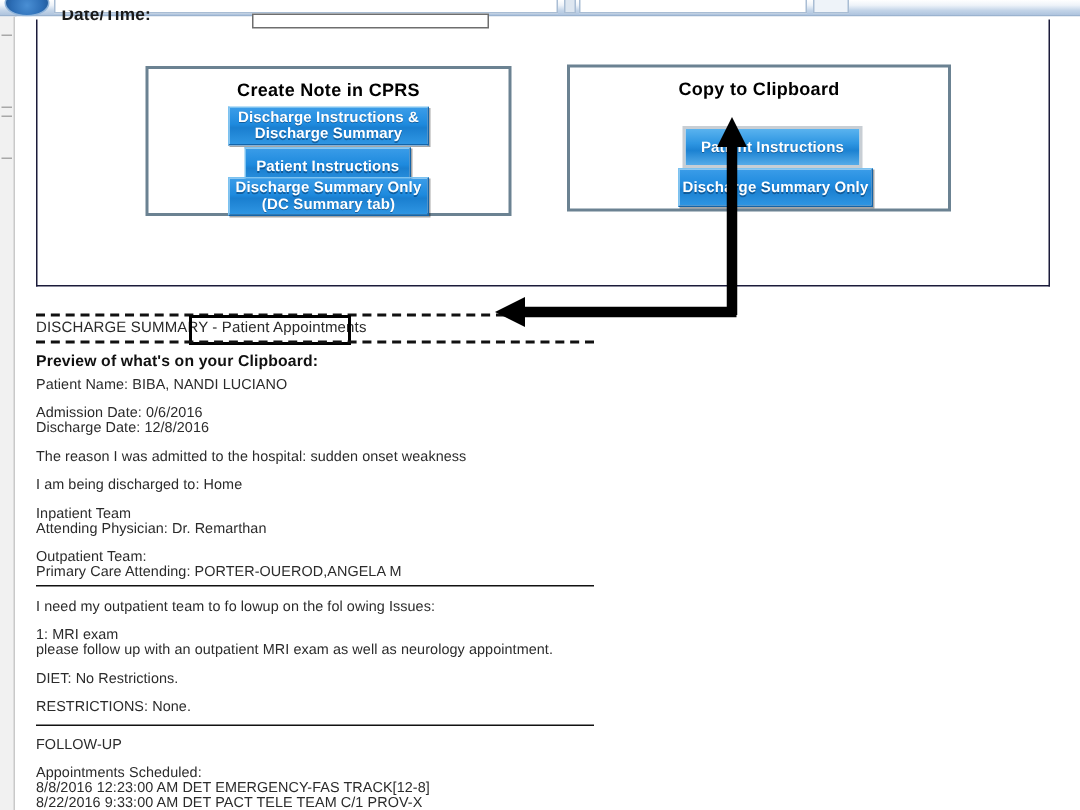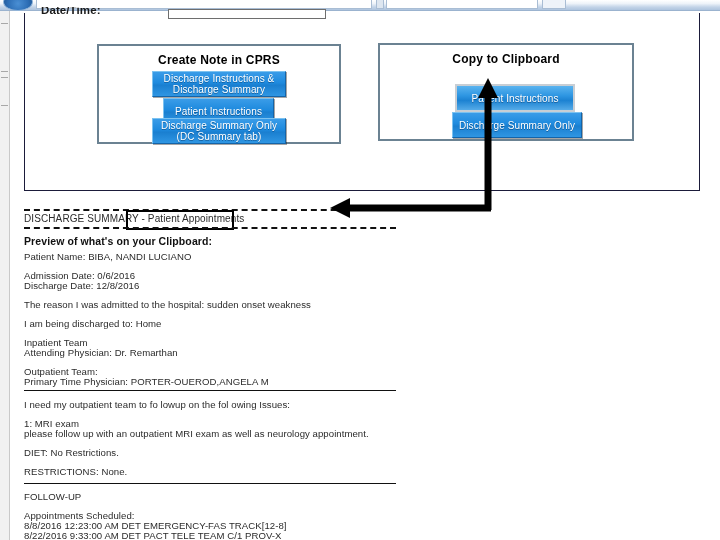--- a/index.html
+++ b/index.html
@@ -98,21 +98,21 @@
   
   .btn{
     position:absolute;
     background:linear-gradient(to bottom,#3a9ce8 0%,#1e8ade 45%,#1a7fd0 55%,#2f96e3 100%);
     border:1px solid #1464a8;
     border-top-color:#7cc2f0;
     border-left-color:#7cc2f0;
     box-shadow:1px 1px 0 rgba(0,0,0,.35);
     color:#ffffff;
     font-size:10px;
-    font-weight:normal;
+    font-weight:bold;
     text-align:center;
     line-height:11px;
     display:flex;align-items:center;justify-content:center;
     box-sizing:border-box;
     cursor:pointer;
     letter-spacing:.1px;
     padding:12px 2px;
     text-shadow:0 1px 0 rgba(0,40,80,.45);
   }
   .btn span{display:block;width:100%;}
@@ -249,21 +249,21 @@
   <div class="ln" style="top:269px">Discharge Date: 12/8/2016</div>
 
   <div class="ln" style="top:288px">The reason I was admitted to the hospital: sudden onset weakness</div>
 
   <div class="ln" style="top:307px">I am being discharged to: Home</div>
 
   <div class="ln" style="top:326px">Inpatient Team</div>
   <div class="ln" style="top:336px">Attending Physician: Dr. Remarthan</div>
 
   <div class="ln" style="top:355px">Outpatient Team:</div>
-  <div class="ln" style="top:365px">Primary Time Physician: PORTER-OUEROD,ANGELA M</div>
+  <div class="ln" style="top:365px">Primary Care Attending: PORTER-OUEROD,ANGELA M</div>
 
   <div class="hr" style="top:379px"></div>
 
   <div class="ln" style="top:388px">I need my outpatient team to fo lowup on the fol owing Issues:</div>
 
   <div class="ln" style="top:407px">1: MRI exam</div>
   <div class="ln" style="top:417px">please follow up with an outpatient MRI exam as well as neurology appointment.</div>
 
   <div class="ln" style="top:436px">DIET: No Restrictions.</div>
 

